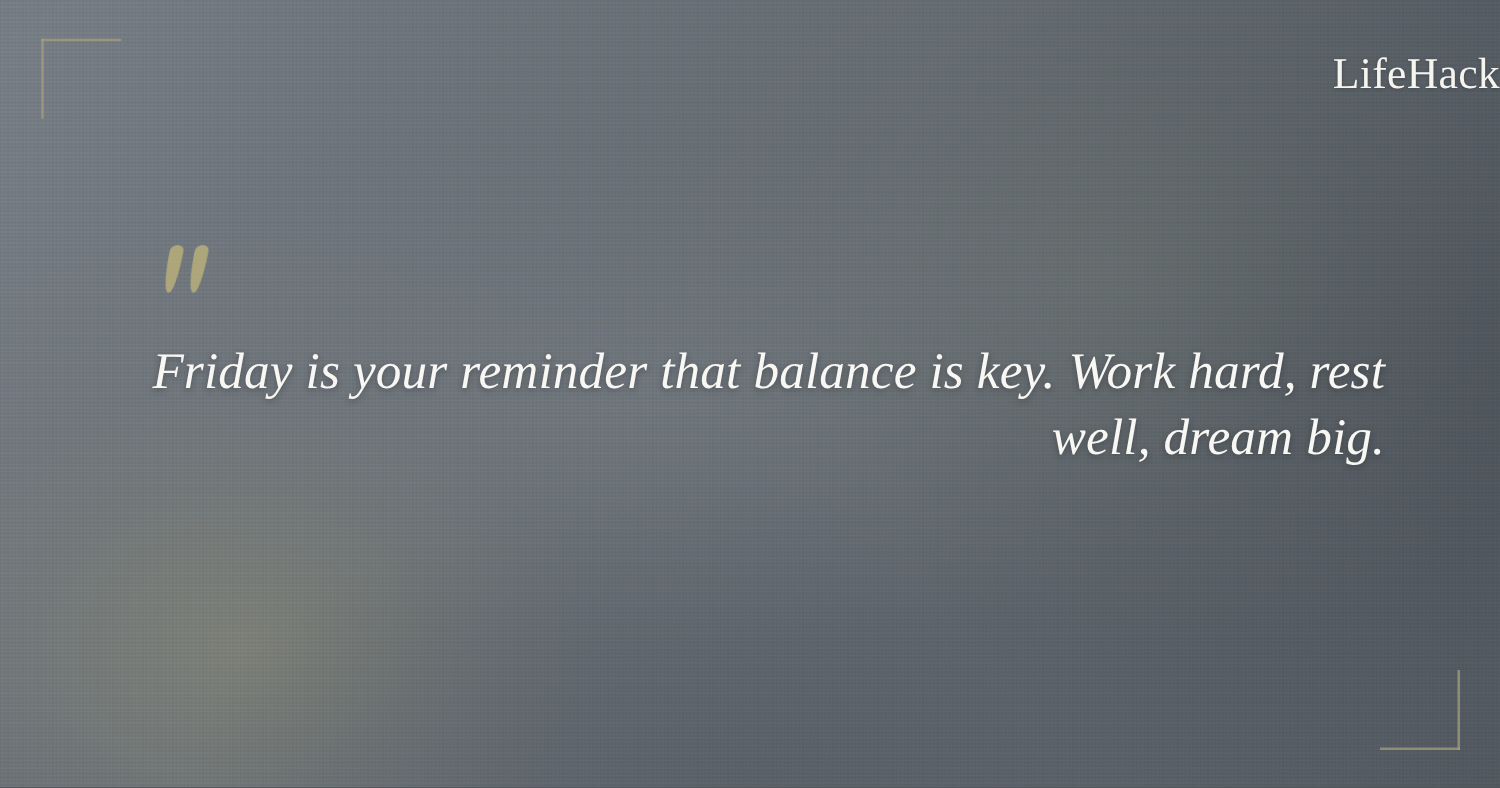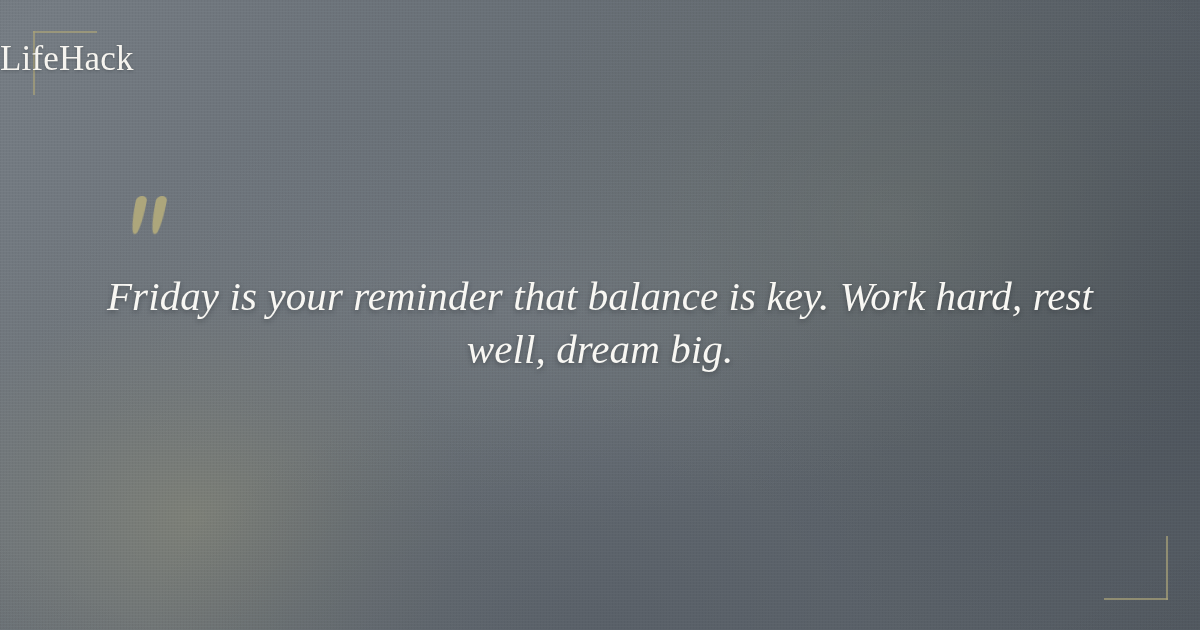--- a/index.html
+++ b/index.html
@@ -125,21 +125,21 @@
   .corner-br { left: 1104px; top: 536px; }
   .corner-br .h { bottom: 0; }
   .corner-br .v { right: 0; }
 
   
   .logo {
     position: absolute;
     top: 41px;
     left: 0;
     width: 1200px;
-    text-align: left;
+    text-align: right;
     font-size: 35px;
     line-height: 1.0;
     letter-spacing: 0.2px;
     color: #f6f4ef;
     text-shadow: 0 1px 3px rgba(30,34,38,0.35);
   }
 
   
   .quote-mark {
     position: absolute;
@@ -161,21 +161,21 @@
   }
   .quote-mark span.q1 { left: 2px;  }
   .quote-mark span.q2 { left: 22px; }
 
   
   .quote-text {
     position: absolute;
     left: 92px;
     top: 270px;
     width: 1016px;
-    text-align: center;
+    text-align: right;
     font-style: italic;
     font-size: 41px;
     line-height: 53px;
     color: #f8f7f3;
     text-shadow: 0 2px 5px rgba(32,36,40,0.42);
     letter-spacing: 0.1px;
   }
 </style>
 </head>
 <body>

